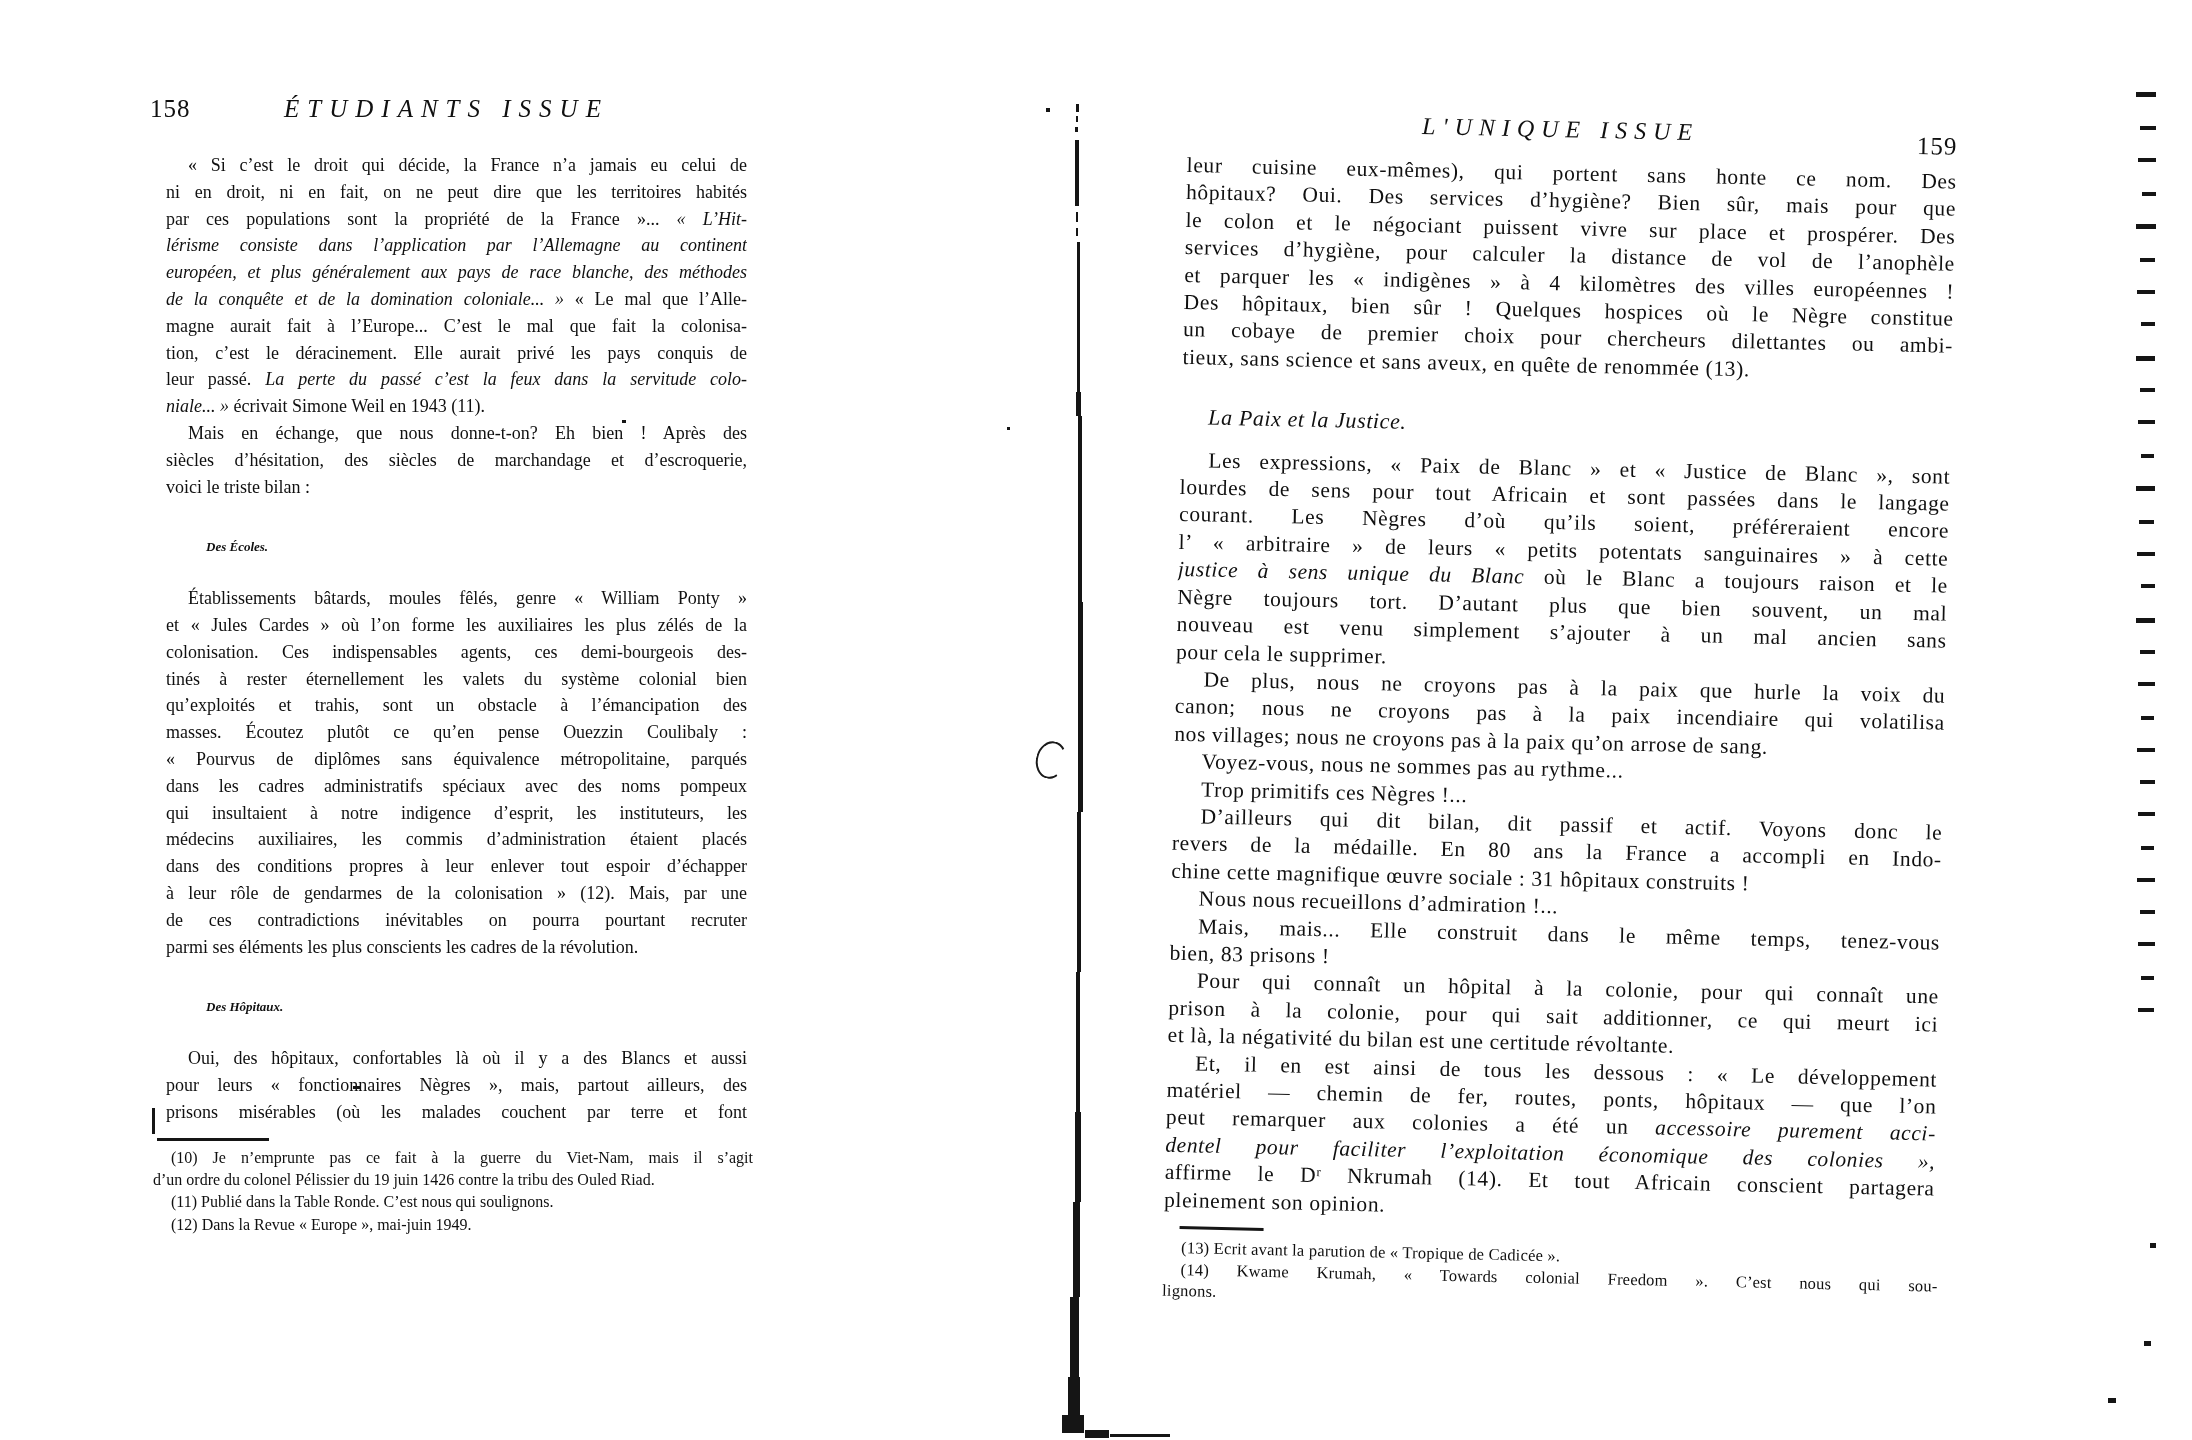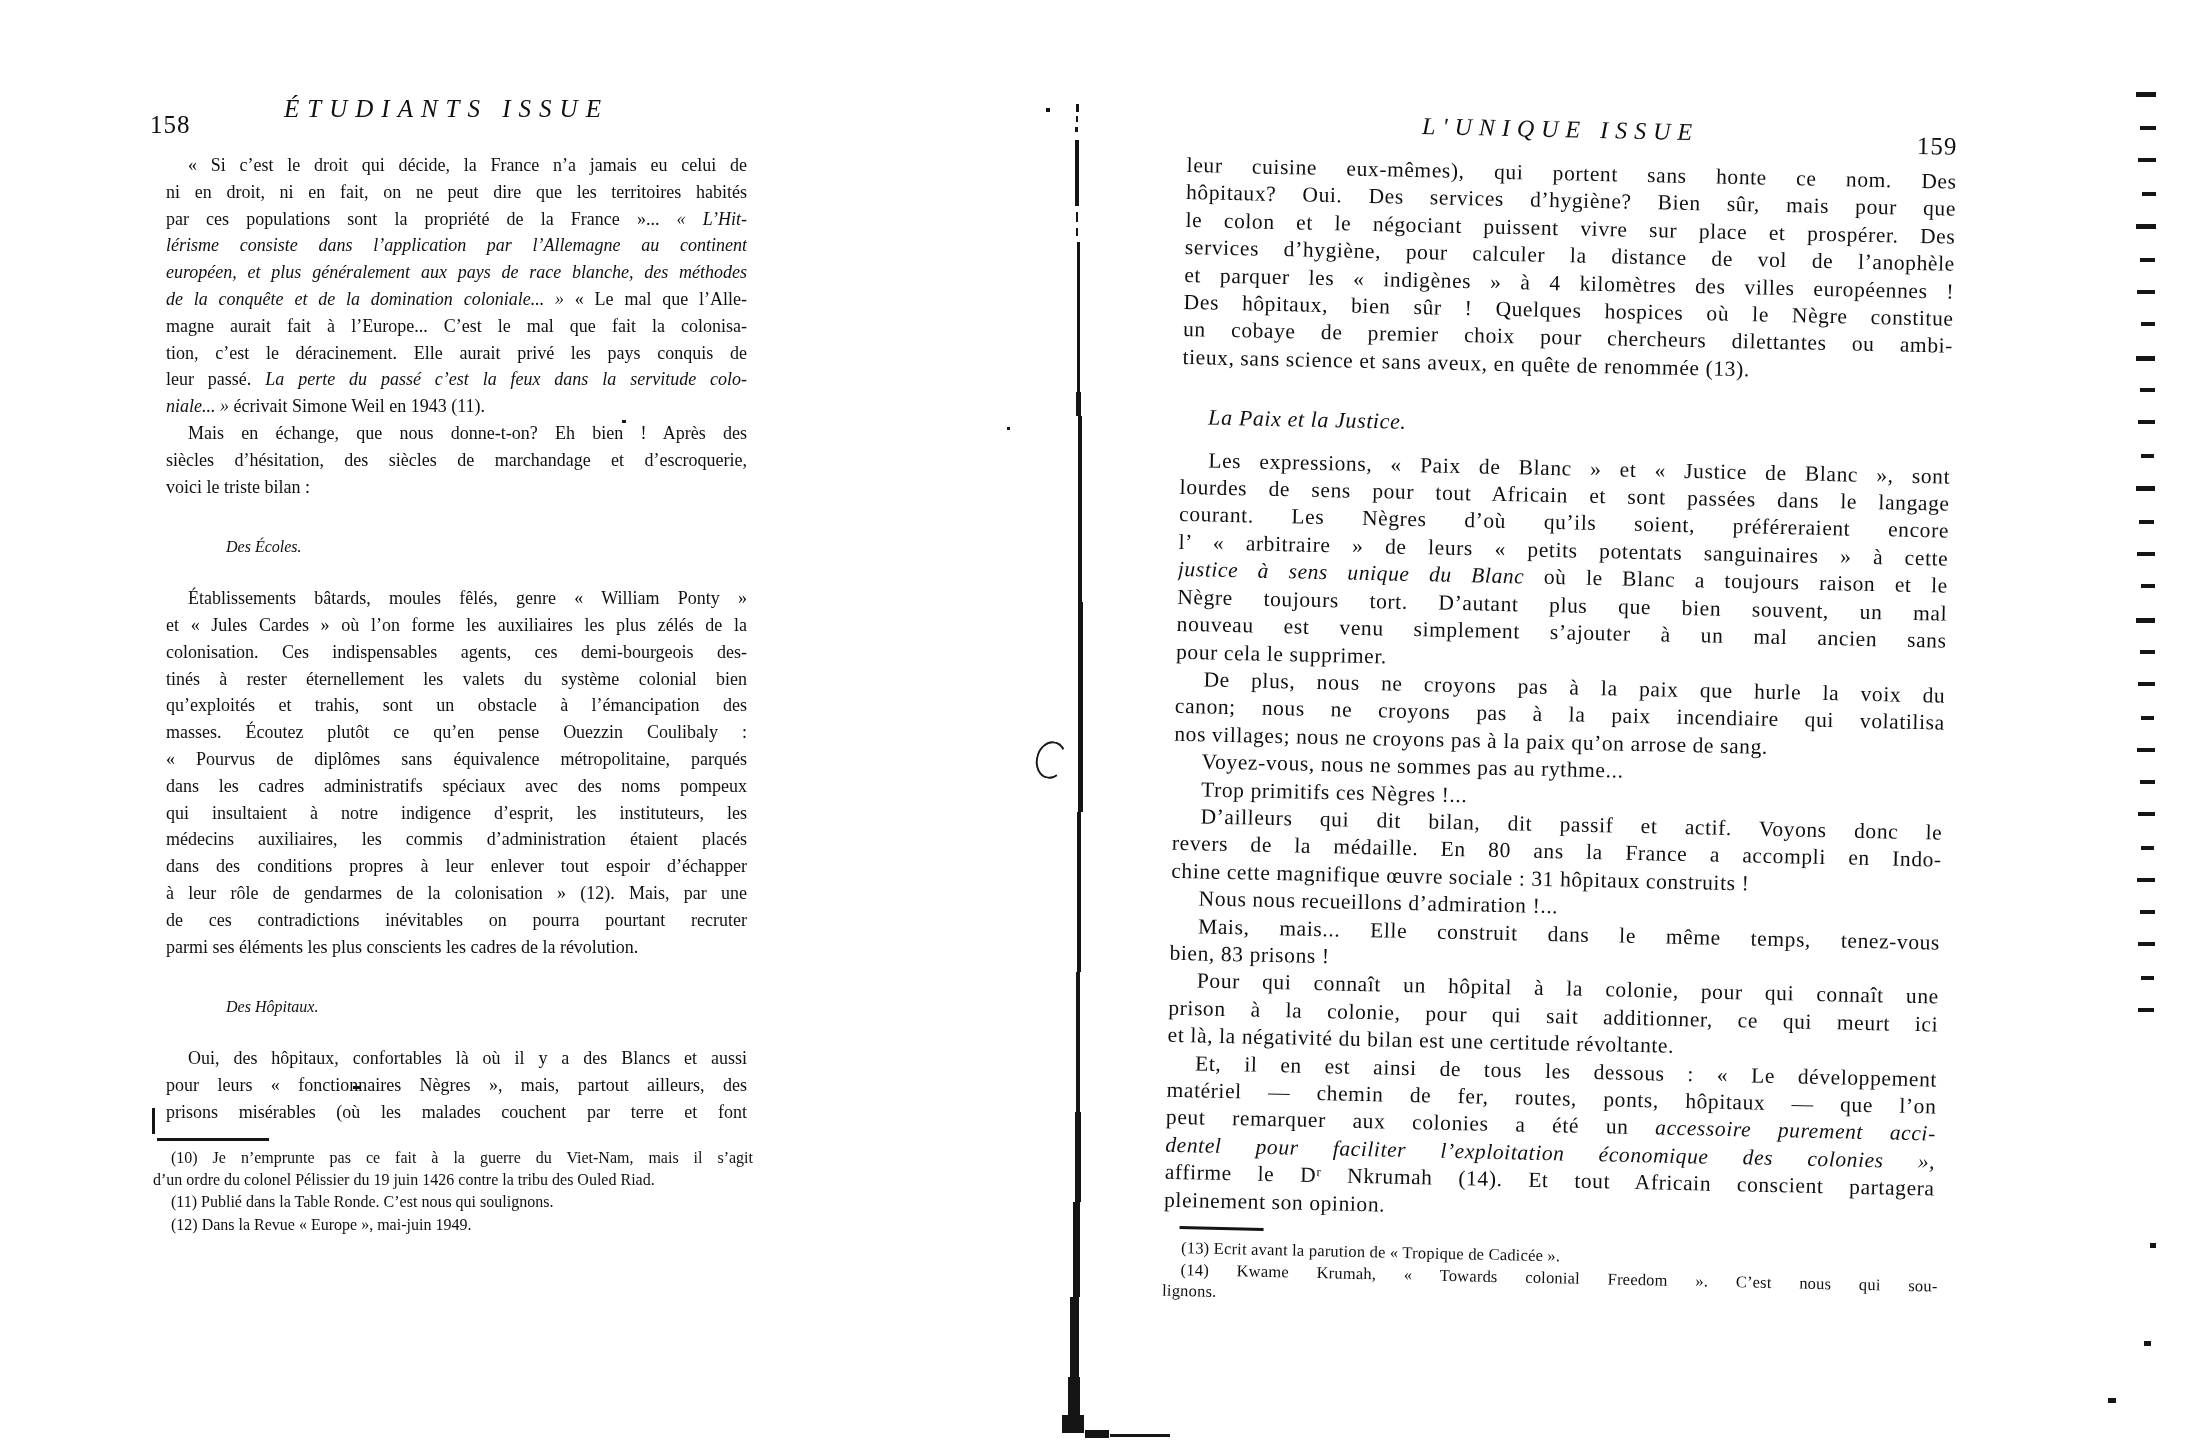--- a/index.html
+++ b/index.html
@@ -7,37 +7,37 @@
     position:relative; width:2192px; height:1440px; background:#ffffff;
     overflow:hidden; color:#101010;
     font-family:"Liberation Serif","DejaVu Serif",serif;
   }
   .pg { position:absolute; }
   .pg-left  { left:166px; top:95px;  width:581px; }
   .pg-right { left:1188px; top:108px; width:770px; transform:rotate(1.25deg); transform-origin:0 0; }
 
   .runhead { position:relative; height:30px; }
   .pageno  { position:absolute; font-size:25px; letter-spacing:1px; }
-  .pg-left  .pageno { left:-16px; top:16px; }
+  .pg-left  .pageno { left:-16px; top:0; }
   .pg-right .pageno { right:0px; top:8px; }
   .runtitle { text-align:center; font-style:italic; font-size:25px; letter-spacing:8px; white-space:nowrap; }
   .pg-left  .runtitle { transform:translateX(-10px); }
   .pg-right .runtitle { transform:translateX(-12px); font-size:24px; letter-spacing:7px; }
 
   .pg-left  .bodytext { margin-top:27px; font-size:18px;   line-height:26.8px; }
   .pg-right .bodytext { margin-top:14px; font-size:21.5px; line-height:27.4px; letter-spacing:0.6px; }
 
   .ln { text-align:justify; text-align-last:justify; overflow:hidden; white-space:normal; }
   .ln.last { text-align-last:left; }
   .ind { padding-left:22px; }
   .pg-right .ind { padding-left:28px; }
   .it { font-style:italic; }
 
   .bheading { font-style:italic; }
-  .pg-left  .bheading { margin:34px 0 24px 60px; font-size:16px; }
+  .pg-left  .bheading { margin:34px 0 24px 40px; font-size:13px;font-weight:bold; }
   .pg-right .bheading { margin:32px 0 16px 27px; font-size:22px; }
 
   .fn-rule { height:3px; background:#151515; }
   .pg-left  .fn-rule { width:112px; margin:12px 0 6px -9px; }
   .pg-right .fn-rule { width:84px;  margin:12px 0 8px 16px; }
 
   .fnblock { }
   .pg-left  .fnblock { font-size:16px;   line-height:22.4px; margin-left:-13px; width:600px; margin-top:4px; }
   .pg-right .fnblock { font-size:16.5px; line-height:21.5px; width:775px; margin-top:2px; letter-spacing:0.2px; }
   .fnblock .ind { padding-left:18px; }

